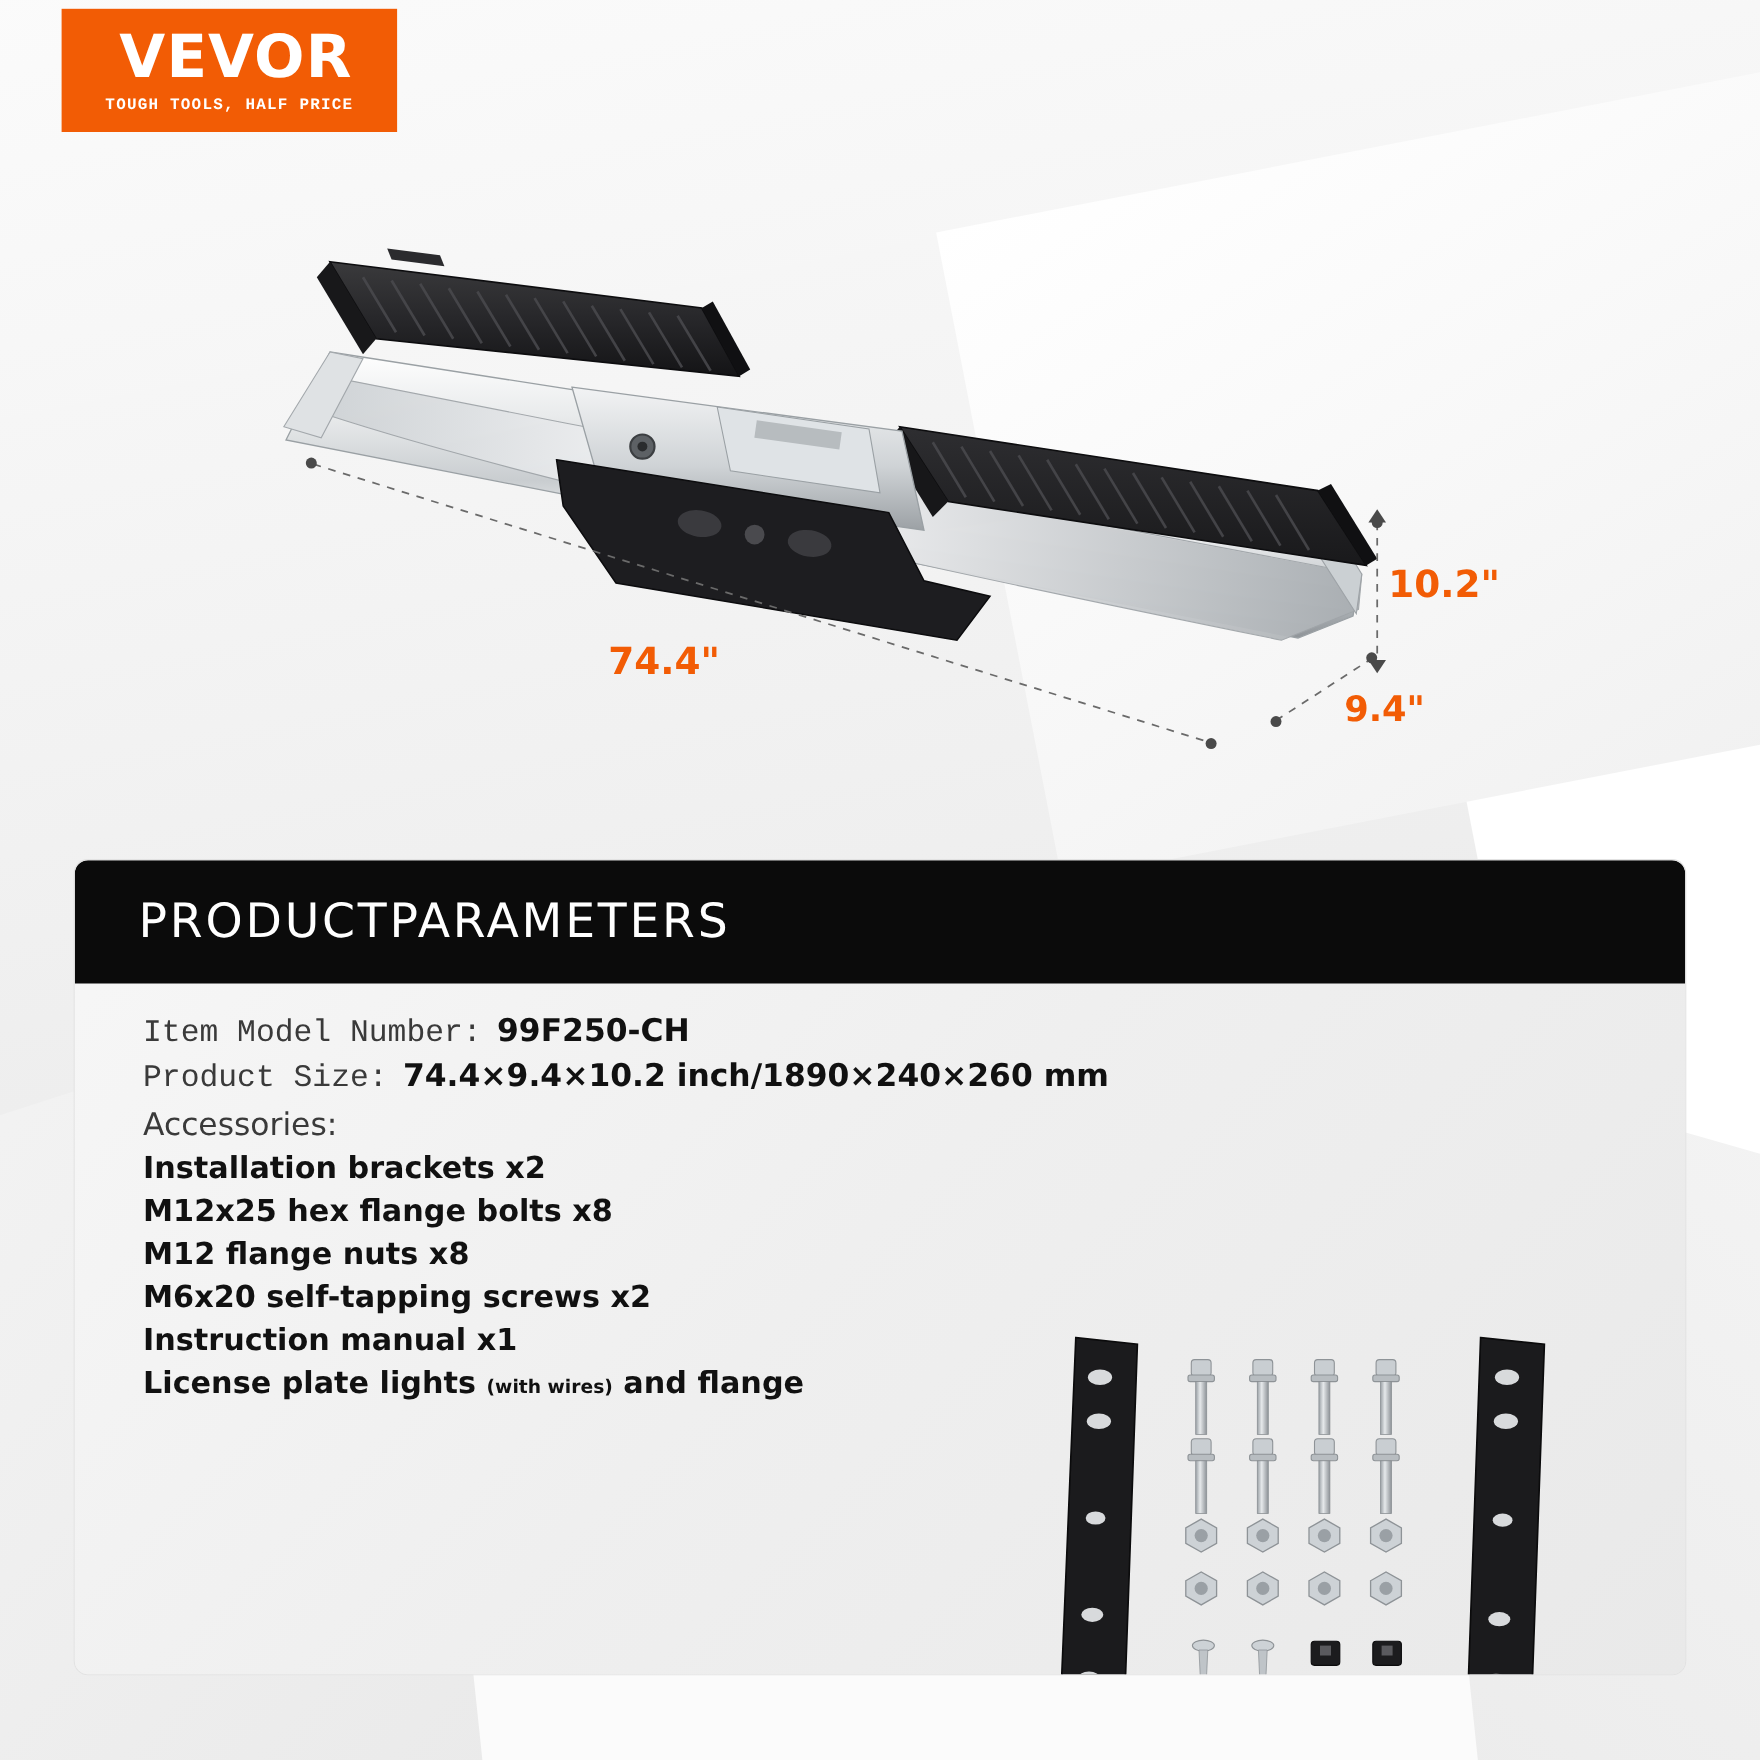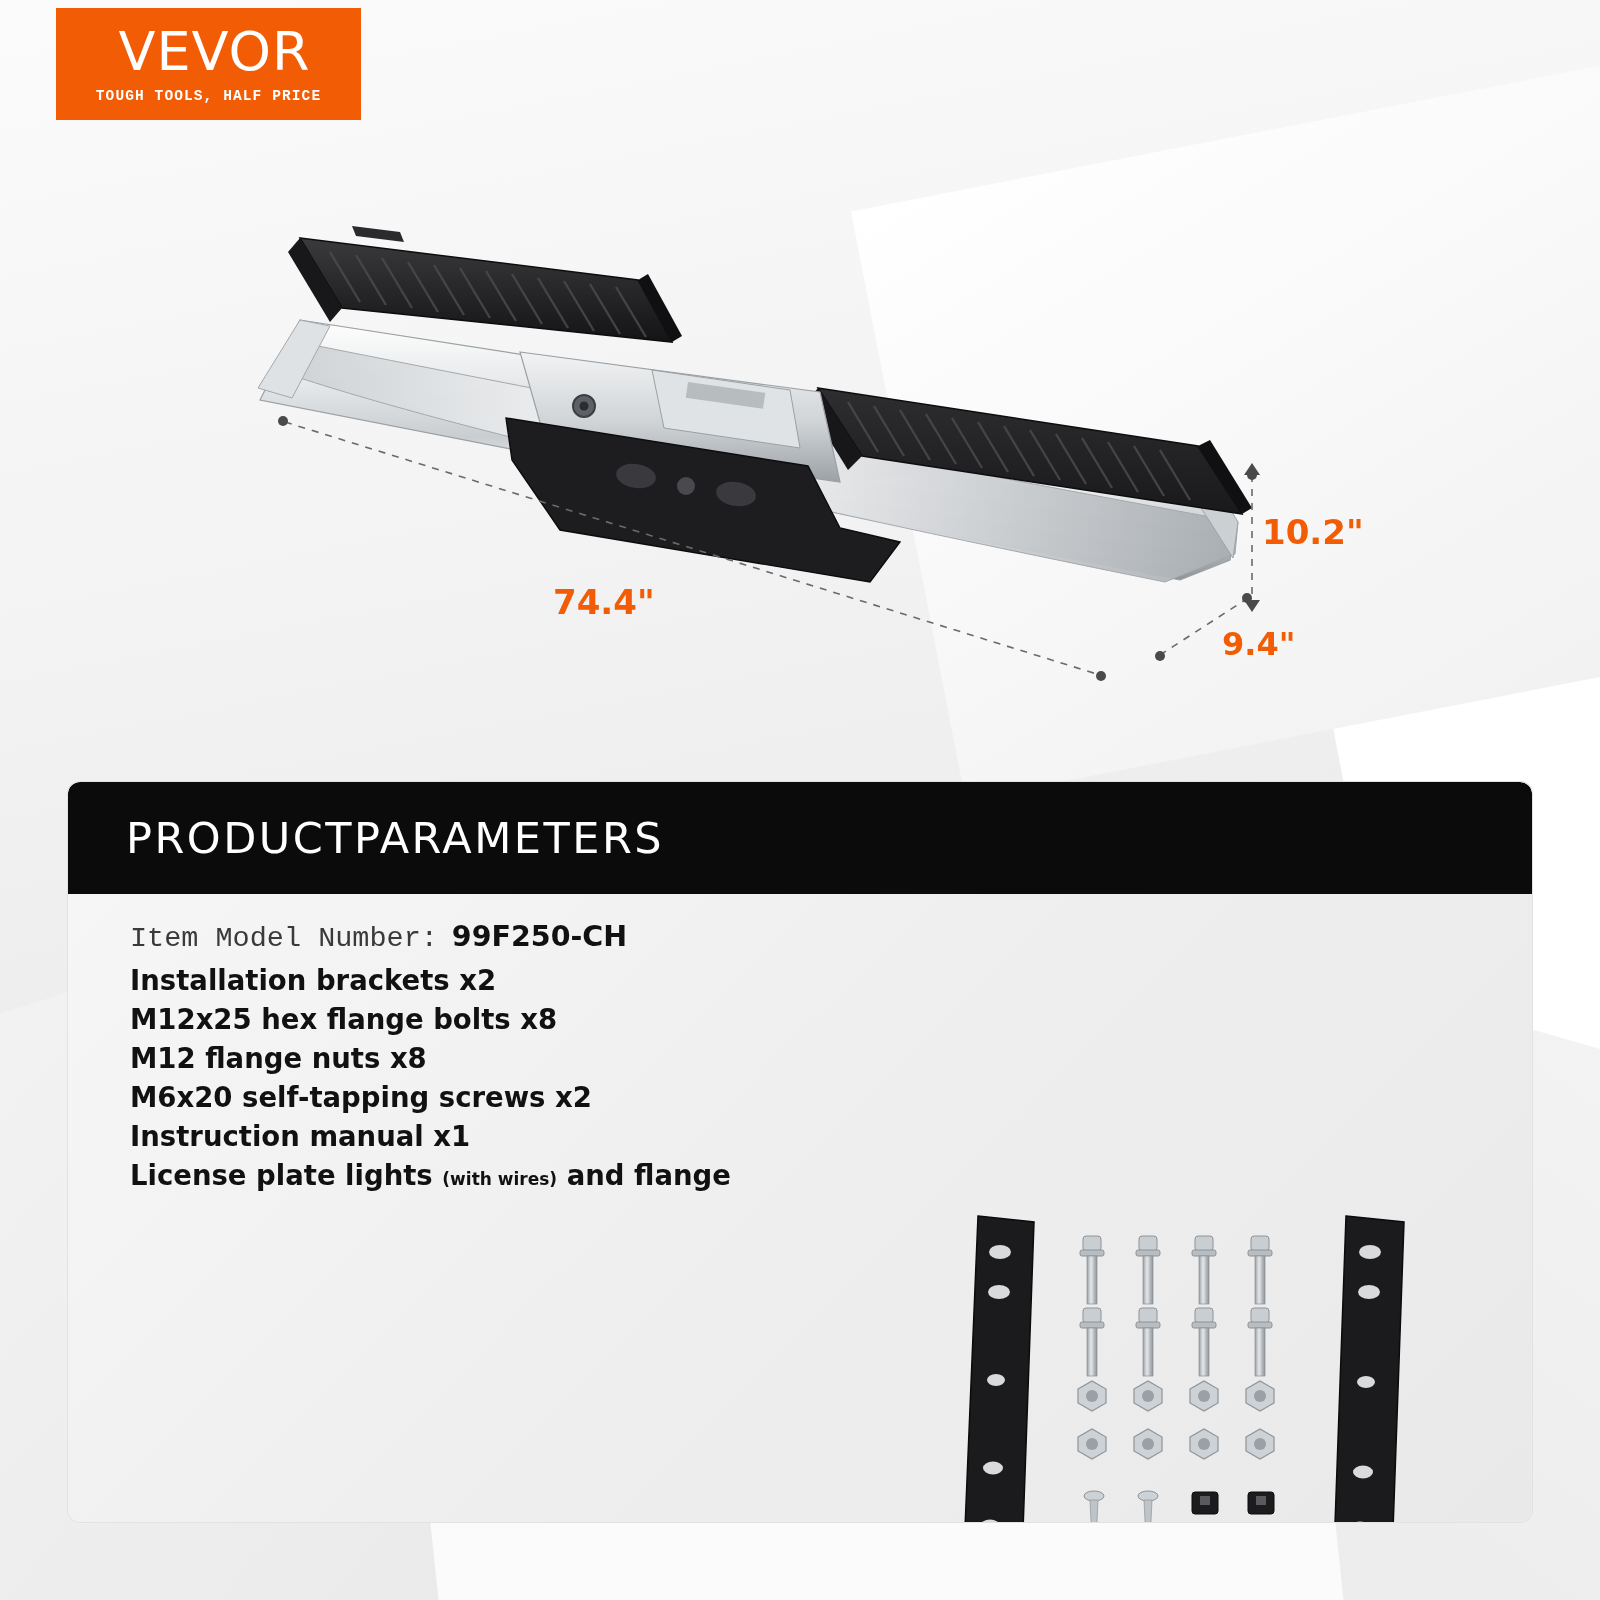--- a/index.html
+++ b/index.html
@@ -68,21 +68,21 @@
     background: #f25c05;
     z-index: 6;
     display: flex;
     flex-direction: column;
     align-items: center;
     justify-content: center;
   }
   .logo-word {
     color:#ffffff;
     font-size: 54px;
-    font-weight: normal;
+    font-weight: bold;
     letter-spacing: 1px;
     line-height: 1;
     font-family: "DejaVu Sans", sans-serif;
     margin-left: 12px;
   }
   .logo-tag {
     color:#ffffff;
     font-size: 14.5px;
     font-weight: bold;
     letter-spacing: 1.1px;
@@ -314,21 +314,26 @@
 <div class="params">
   <div class="params-header">
     <div class="params-title">PRODUCTPARAMETERS</div>
   </div>
   <div class="params-body">
 
     <div class="spec-row">
       <span class="spec-label">Item Model Number:</span>
       <span class="spec-value">99F250-CH</span>
     </div>
-
+    <div class="spec-row">
+      <span class="spec-label">Product Size:</span>
+      <span class="spec-value">74.4×9.4×10.2 inch/1890×240×260 mm</span>
+    </div>
+
+    <div class="acc-label">Accessories:</div>
 
     <ul class="acc-list">
       <li><span>Installation brackets x2</span></li>
       <li><span>M12x25 hex flange bolts x8</span></li>
       <li><span>M12 flange nuts x8</span></li>
       <li><span>M6x20 self-tapping screws x2</span></li>
       <li><span>Instruction manual x1</span></li>
       <li>
         <span>License plate lights</span>
         <span class="acc-sub">(with wires)</span>

